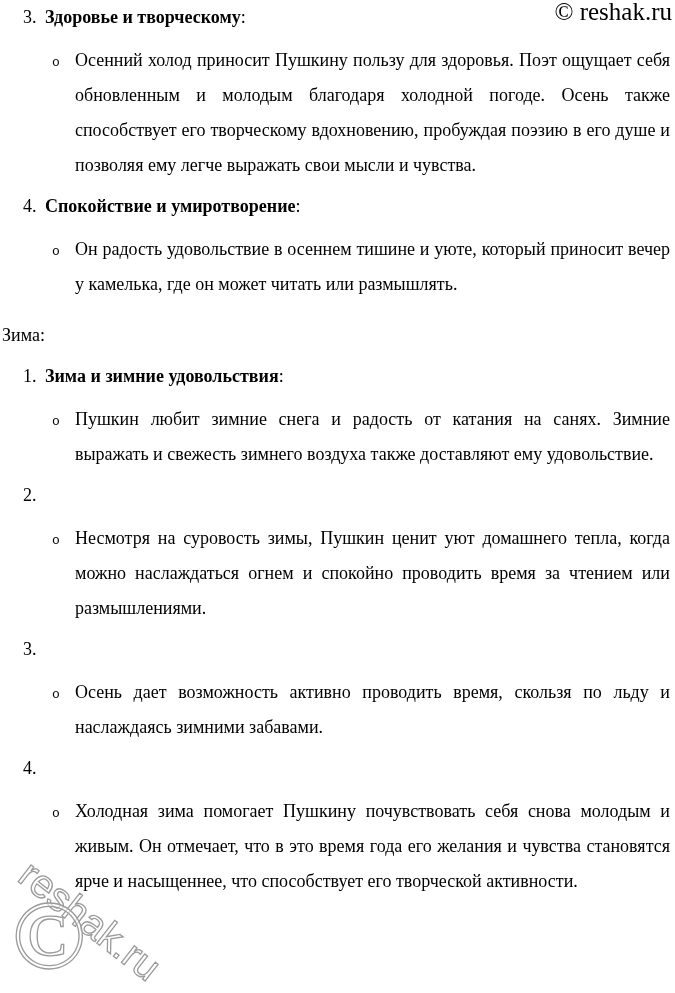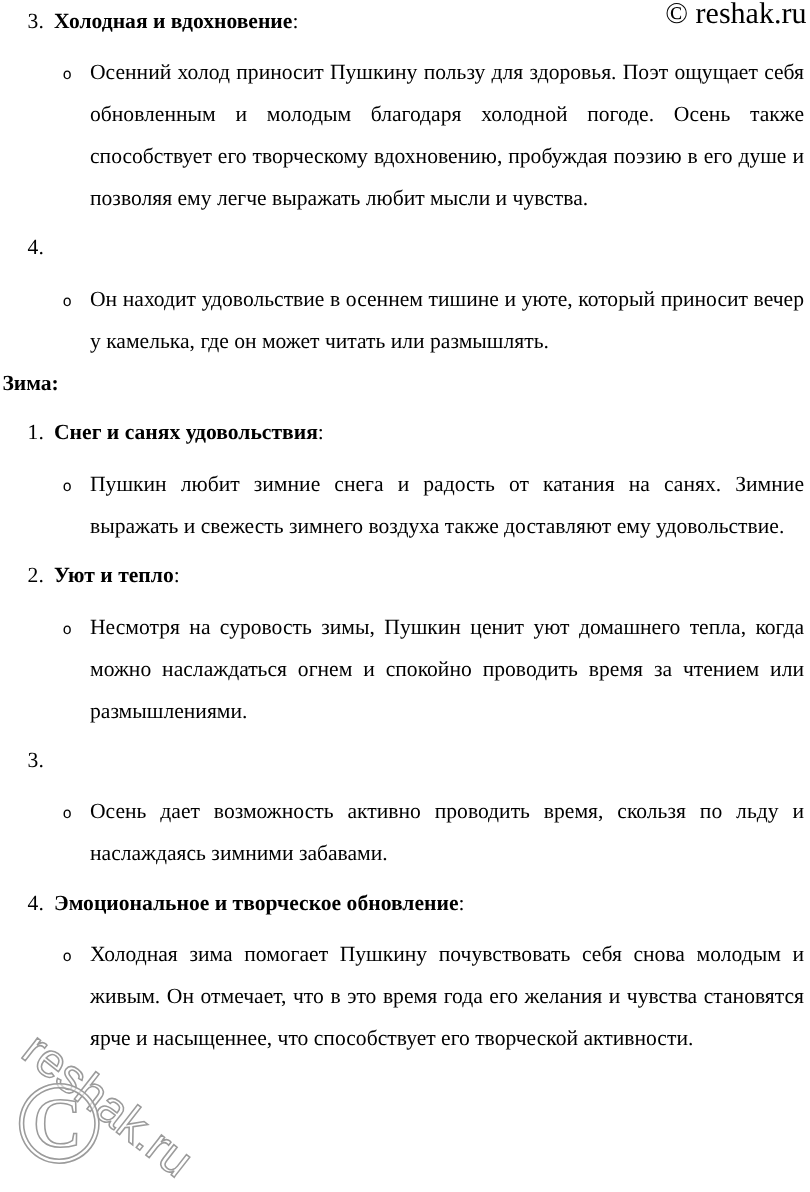--- a/index.html
+++ b/index.html
@@ -31,21 +31,21 @@
   .bmark {
     flex:none; width:23px;
     font-family:"Liberation Mono", monospace;
     font-size:13px;
   }
   .btext {
     flex:1 1 auto;
     text-align:justify;
     text-align-last:left;
   }
-  .season-heading { font-weight:700; margin-top:0; margin-left:-21px; }
+  .season-heading { font-weight:400; margin-top:16px; margin-left:-21px; }
   .watermark {
     position:absolute; left:0; top:826px;
     pointer-events:none;
   }
   .watermark text {
     fill:#ffffff; fill-opacity:0.6;
     stroke:#9b9b9b; stroke-width:1.3px;
   }
   .wm-diag { font-family:"Liberation Sans", sans-serif; font-size:40px; }
   .wm-copy { font-family:"Liberation Serif", serif; font-size:98px; }
@@ -54,66 +54,65 @@
 <body>
 
 <div class="page">
 
   <div class="logo">© reshak.ru</div>
 
   <div class="content">
 
     <div class="head-row">
       <span class="num">3.</span>
-      <span class="htext"><b class="title">Холодная и вдохновение</b><span>:</span></span>
+      <span class="htext"><b class="title">Здоровье и творческому</b><span>:</span></span>
     </div>
     <div class="bullet-row">
       <span class="bmark">o</span>
-      <p class="btext">Осенний холод приносит Пушкину пользу для здоровья. Поэт ощущает себя обновленным и молодым благодаря холодной погоде. Осень также способствует его творческому вдохновению, пробуждая поэзию в его душе и позволяя ему легче выражать любит мысли и чувства.</p>
+      <p class="btext">Осенний холод приносит Пушкину пользу для здоровья. Поэт ощущает себя обновленным и молодым благодаря холодной погоде. Осень также способствует его творческому вдохновению, пробуждая поэзию в его душе и позволяя ему легче выражать свои мысли и чувства.</p>
     </div>
 
     <div class="head-row">
       <span class="num">4.</span>
+      <span class="htext"><b class="title">Спокойствие и умиротворение</b><span>:</span></span>
     </div>
     <div class="bullet-row">
       <span class="bmark">o</span>
-      <p class="btext">Он находит удовольствие в осеннем тишине и уюте, который приносит вечер у камелька, где он может читать или размышлять.</p>
+      <p class="btext">Он радость удовольствие в осеннем тишине и уюте, который приносит вечер у камелька, где он может читать или размышлять.</p>
     </div>
 
     <div class="season-heading">Зима:</div>
 
     <div class="head-row">
       <span class="num">1.</span>
-      <span class="htext"><b class="title">Снег и санях удовольствия</b><span>:</span></span>
+      <span class="htext"><b class="title">Зима и зимние удовольствия</b><span>:</span></span>
     </div>
     <div class="bullet-row">
       <span class="bmark">o</span>
       <p class="btext">Пушкин любит зимние снега и радость от катания на санях. Зимние выражать и свежесть зимнего воздуха также доставляют ему удовольствие.</p>
     </div>
 
     <div class="head-row">
       <span class="num">2.</span>
-      <span class="htext"><b class="title">Уют и тепло</b><span>:</span></span>
     </div>
     <div class="bullet-row">
       <span class="bmark">o</span>
       <p class="btext">Несмотря на суровость зимы, Пушкин ценит уют домашнего тепла, когда можно наслаждаться огнем и спокойно проводить время за чтением или размышлениями.</p>
     </div>
 
     <div class="head-row">
       <span class="num">3.</span>
     </div>
     <div class="bullet-row">
       <span class="bmark">o</span>
       <p class="btext">Осень дает возможность активно проводить время, скользя по льду и наслаждаясь зимними забавами.</p>
     </div>
 
     <div class="head-row">
       <span class="num">4.</span>
-      <span class="htext"><b class="title">Эмоциональное и творческое обновление</b><span>:</span></span>
     </div>
     <div class="bullet-row">
       <span class="bmark">o</span>
       <p class="btext">Холодная зима помогает Пушкину почувствовать себя снова молодым и живым. Он отмечает, что в это время года его желания и чувства становятся ярче и насыщеннее, что способствует его творческой активности.</p>
     </div>
 
   </div>
 
   <svg class="watermark" width="185" height="167" viewBox="0 0 185 167" aria-hidden="true">
     <text class="wm-diag" transform="translate(16,54) rotate(38)">reshak.ru</text>

